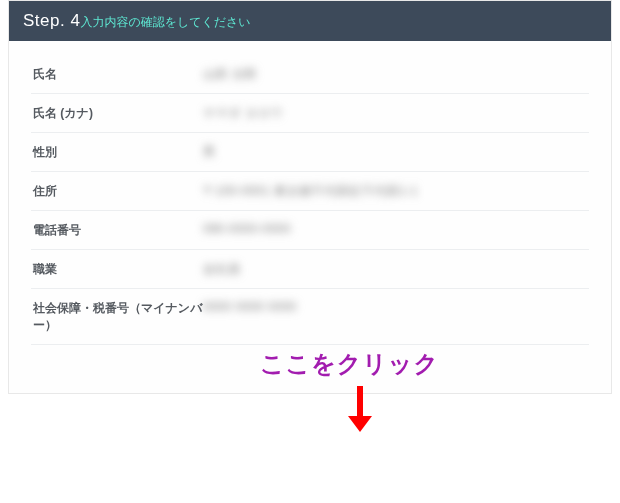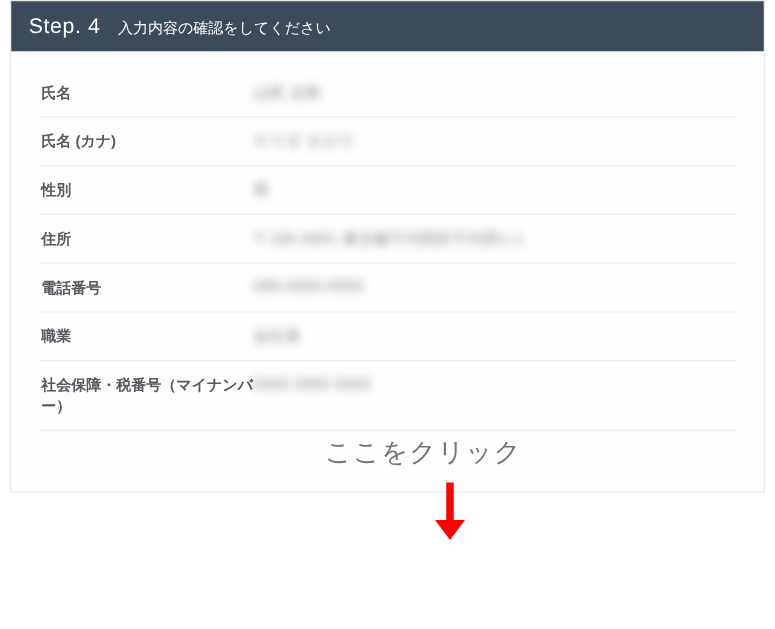--- a/index.html
+++ b/index.html
@@ -15,30 +15,29 @@
     border: 1px solid #e8e8e8;
     margin: 0 8px 8px 8px;
     background: #fefefe;
   }
   .step-header {
     background: #3d4a5a;
     color: #fff;
     padding: 10px 14px;
     display: flex;
     align-items: baseline;
-    gap: 14px;
   }
   .step-header .step-label {
     font-size: 17px;
     font-weight: 500;
     letter-spacing: 0.5px;
   }
   .step-header .step-desc {
     font-size: 12px;
-    color: #ffffff;
+    color: #5eead4;
   }
   .content {
     padding: 14px 22px 30px 22px;
   }
   .row {
     display: flex;
     align-items: flex-start;
     border-bottom: 1px solid #eceef0;
     padding: 11px 0 10px 0;
     font-size: 12px;
@@ -64,23 +63,23 @@
     color: #a9adb1;
     font-size: 11.5px;
   }
   
   .annotation {
     position: absolute;
     pointer-events: none;
     z-index: 50;
   }
   .anno-text {
-    color: #737373;
-    font-weight: 400;
-    font-size: 21px;
+    color: #a21caf;
+    font-weight: 700;
+    font-size: 24px;
     letter-spacing: 1px;
     white-space: nowrap;
   }
   .anno-arrow {
     position: absolute;
   }
   .anno-arrow .shaft {
     width: 6px;
     height: 30px;
     background: #ff0000;

